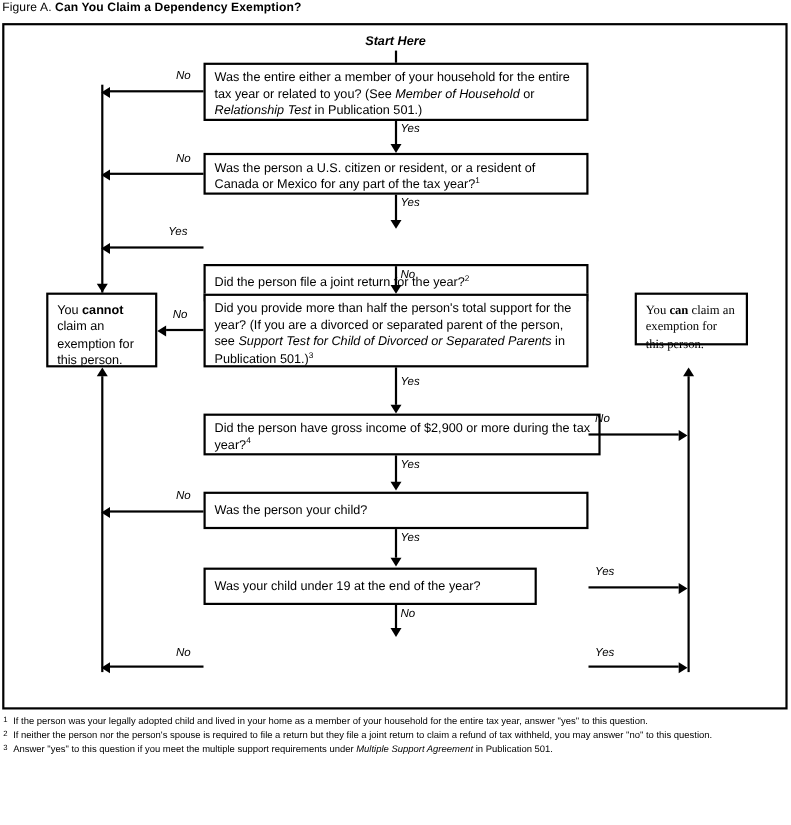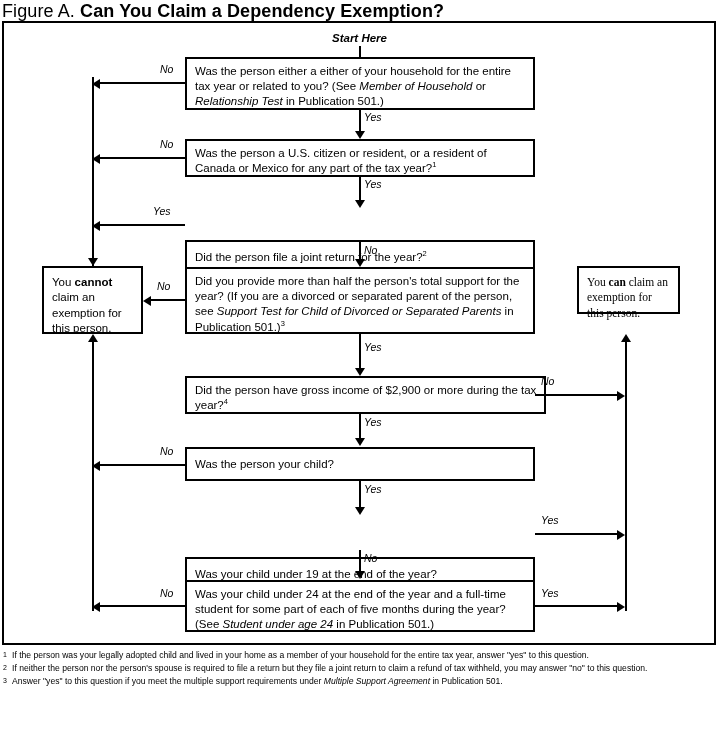--- a/index.html
+++ b/index.html
@@ -5,21 +5,21 @@
   html,body{margin:0;padding:0;background:#fff;}
   body{
     width:719px;height:750px;position:relative;overflow:hidden;
     font-family:"Liberation Sans","DejaVu Sans",sans-serif;
     color:#000;
   }
   #stage{position:absolute;left:0;top:0;width:719px;height:750px;}
 
   
   .fig-label{
-    position:absolute;left:2px;top:1px;font-size:18px;letter-spacing:0.1px;
+    position:absolute;left:2px;top:1px;font-size:11px;letter-spacing:0.1px;
     white-space:nowrap;
   }
   .fig-caption{font-weight:bold;}
 
   
   .frame{
     position:absolute;left:2px;top:21px;width:714px;height:624px;
     border:2px solid #000;box-sizing:border-box;background:#fff;
   }
 
@@ -64,21 +64,21 @@
   <div class="fig-label">
     <span>Figure A.</span>
     <span class="fig-caption">Can You Claim a Dependency Exemption?</span>
   </div>
 
   <div class="frame"></div>
 
   <div class="start" style="left:332px;top:32px;">Start Here</div>
 
   <div class="box" style="left:185px;top:57px;width:350px;height:53px;">
-    <span>Was the person either a either of your household for the entire tax year or related to you? (See </span><i>Member of Household</i><span> or </span><i>Relationship Test</i><span> in Publication 501.)</span>
+    <span>Was the entire either a member of your household for the entire tax year or related to you? (See </span><i>Member of Household</i><span> or </span><i>Relationship Test</i><span> in Publication 501.)</span>
   </div>
 
   <div class="box" style="left:185px;top:139px;width:350px;height:38px;">
     <span>Was the person a U.S. citizen or resident, or a resident of Canada or Mexico for any part of the tax year?</span><sup>1</sup>
   </div>
 
   <div class="box" style="left:185px;top:208px;width:350px;height:34px;padding-top:8px;margin-top:32px;">
     <span>Did the person file a joint return for the year?</span><sup>2</sup>
   </div>
 
@@ -87,27 +87,24 @@
   </div>
 
   <div class="box" style="left:185px;top:376px;width:361px;height:38px;">
     <span>Did the person have gross income of $2,900 or more during the tax year?</span><sup>4</sup>
   </div>
 
   <div class="box" style="left:185px;top:447px;width:350px;height:34px;padding-top:8px;">
     <span>Was the person your child?</span>
   </div>
 
-  <div class="box" style="left:185px;top:516px;width:350px;height:34px;padding-top:8px;margin-top:41px;">
+  <div class="box" style="left:185px;top:516px;width:303px;height:34px;padding-top:8px;">
     <span>Was your child under 19 at the end of the year?</span>
   </div>
 
-  <div class="box" style="left:185px;top:580px;width:350px;height:52px;">
-    <span>Was your child under 24 at the end of the year and a full-time student for some part of each of five months during the year? (See </span><i>Student under age 24</i><span> in Publication 501.)</span>
-  </div>
 
   <div class="box term" style="left:42px;top:266px;width:101px;height:68px;">
     <span>You </span><b>cannot</b><span> claim an exemption for this person.</span>
   </div>
 
   <div class="box term" style="left:577px;top:266px;width:103px;height:48px;font-family:Liberation Serif, serif;">
     <span>You </span><b>can</b><span> claim an exemption for this person.</span>
   </div>
 
   <div class="vline" style="left:359px;top:46px;height:11px;"></div>

